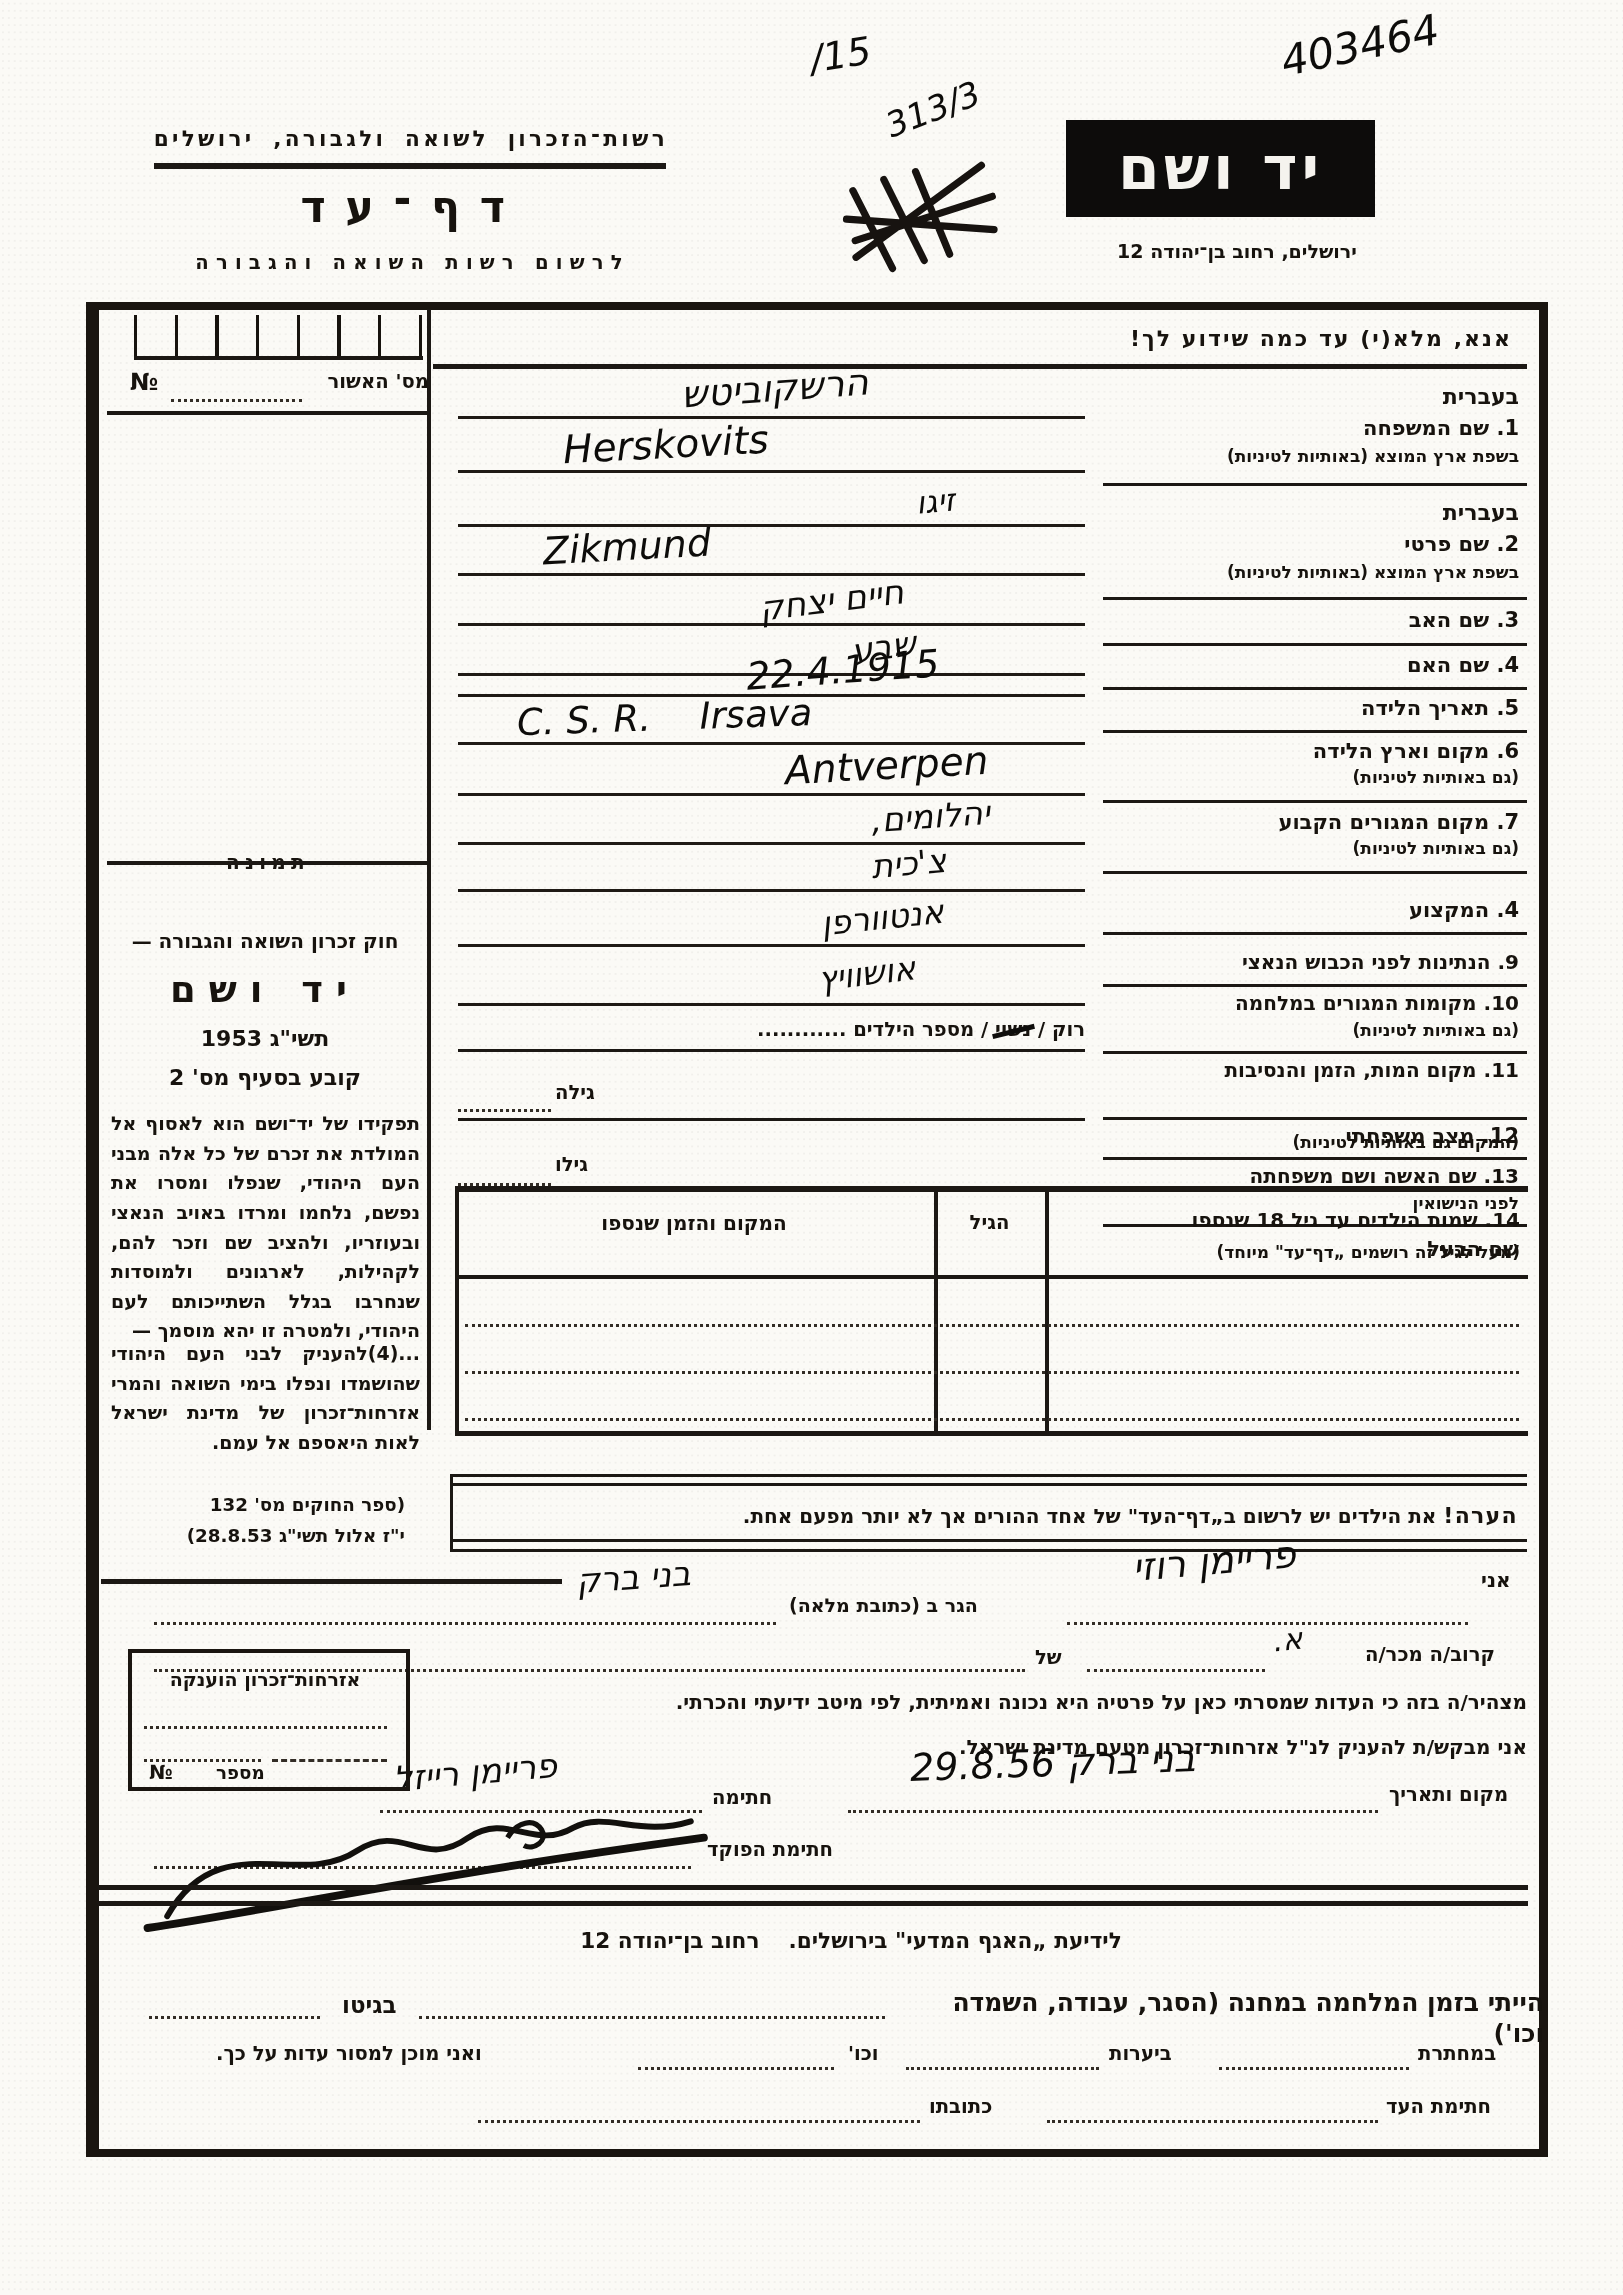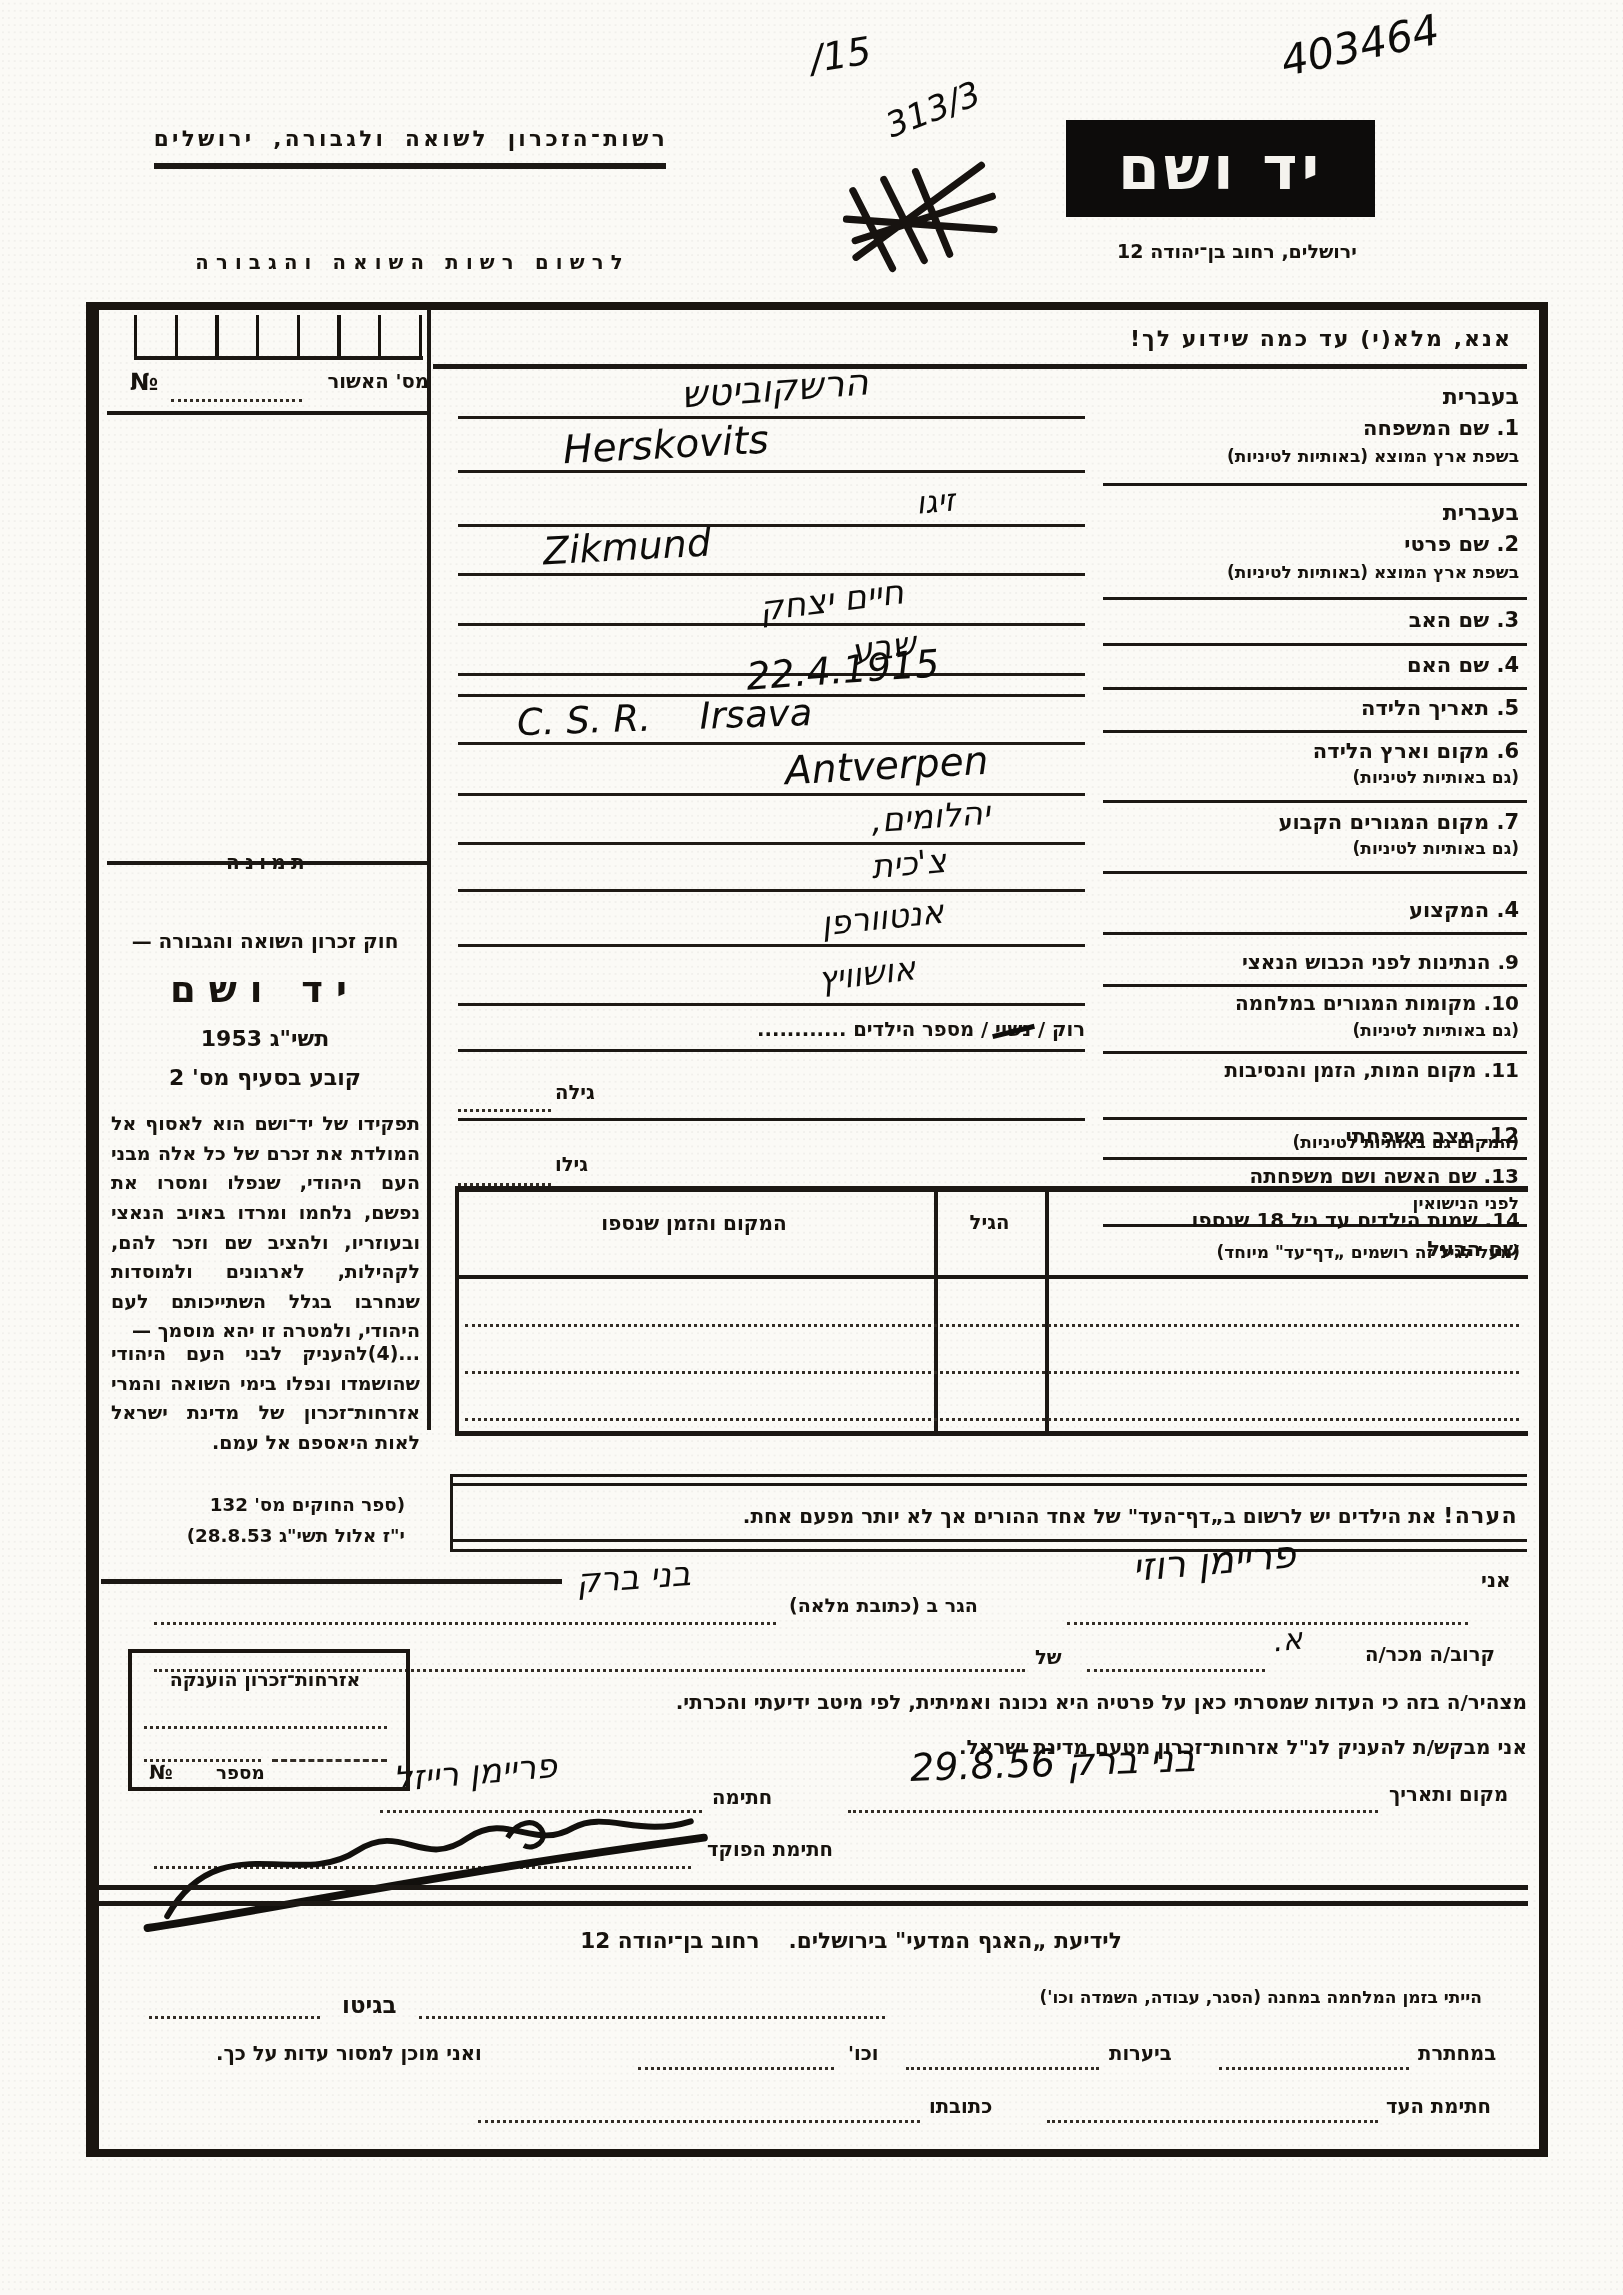--- a/index.html
+++ b/index.html
@@ -30,20 +30,21 @@
 
   <div class="hw" style="left:1280px;top:25px;font-size:42px;transform:rotate(-12deg);">403464</div>
   <div class="hw" dir="ltr" style="left:810px;top:36px;font-size:38px;transform:rotate(-9deg);">/15</div>
   <div class="hw" dir="ltr" style="left:884px;top:92px;font-size:34px;transform:rotate(-21deg);">313/3</div>
   <svg class="abs" style="left:841px;top:162px;transform:rotate(-14deg);" width="157" height="105" viewBox="0 0 240 160">
     <path d="M10,120 L230,30 M10,60 L225,130 M30,20 L60,150 M80,15 L110,150 M130,15 L150,150 M15,95 L235,80" stroke="#171310" stroke-width="11" fill="none" stroke-linecap="round"></path>
   </svg>
 
   <div class="abs p rt" style="left:151px;top:126px;width:517px;font-size:21.6px;letter-spacing:3.3px;word-spacing:7.9px;">רשות־הזכרון לשואה ולגבורה, ירושלים</div>
   <div class="rule" style="left:154px;top:163px;width:512px;height:5.9px;"></div>
+  <div class="abs p ctr" style="left:216px;top:181px;width:393px;font-size:43px;letter-spacing:19.6px;">דף־עד</div>
   <div class="abs p ctr" style="left:177px;top:251px;width:471px;font-size:19.6px;letter-spacing:7.2px;">לרשום רשות השואה והגבורה</div>
   <div class="abs logo" style="left:1066px;top:120px;width:309px;height:97px;">
     <span class="p" style="color:#f5f3ee;font-size:60px;letter-spacing:3.9px;font-weight:900;">יד ושם</span>
   </div>
   <div class="abs p ctr" style="left:1047px;top:240px;width:380px;font-size:19px;">ירושלים, רחוב בן־יהודה 12</div>
 
   <div class="frame" style="left:86px;top:302px;width:1440px;height:1839px;"></div>
 
   <div class="abs p rt" style="left:949px;top:325px;width:563px;font-size:22px;letter-spacing:2px;">אנא, מלא(י) עד כמה שידוע לך!</div>
   <div class="rule" style="left:433px;top:364px;width:1094px;height:5.2px;"></div>
@@ -236,21 +237,21 @@
   <div class="dot" style="left:144px;top:1737px;width:117px;height:22px;"></div>
   <div class="dash" style="left:272px;top:1737px;width:115px;height:22px;"></div>
   <div class="abs p" style="left:149px;top:1761px;font-size:19.6px;">№</div>
   <div class="abs p" style="left:216px;top:1762px;font-size:18.3px;">מספר</div>
 
   <div class="rule" style="left:98px;top:1885px;width:1430px;height:5.2px;"></div>
   <div class="rule" style="left:98px;top:1901px;width:1430px;height:4.6px;"></div>
 
   <div class="abs p ctr" style="left:419px;top:1928px;width:864px;font-size:21.6px;">לידיעת „האגף המדעי" בירושלים.   רחוב בן־יהודה 12</div>
 
-  <div class="abs p rt" style="left:852px;top:1987px;width:630px;font-size:17px;">הייתי בזמן המלחמה במחנה (הסגר, עבודה, השמדה וכו')</div>
+  <div class="abs p rt" style="left:914px;top:1987px;width:630px;font-size:25px;">הייתי בזמן המלחמה במחנה (הסגר, עבודה, השמדה וכו')</div>
   <div class="dot" style="left:419px;top:1987px;width:466px;height:29px;"></div>
   <div class="abs p" style="left:342px;top:1991px;font-size:23px;">בגיטו</div>
   <div class="dot" style="left:149px;top:1987px;width:171px;height:29px;"></div>
 
   <div class="abs p" style="left:1418px;top:2042px;font-size:19.6px;">במחתרת</div>
   <div class="dot" style="left:1219px;top:2038px;width:190px;height:29px;"></div>
   <div class="abs p" style="left:1109px;top:2042px;font-size:19.6px;">ביערות</div>
   <div class="dot" style="left:906px;top:2038px;width:193px;height:29px;"></div>
   <div class="abs p" style="left:848px;top:2042px;font-size:19.6px;">וכו'</div>
   <div class="dot" style="left:638px;top:2038px;width:196px;height:29px;"></div>

